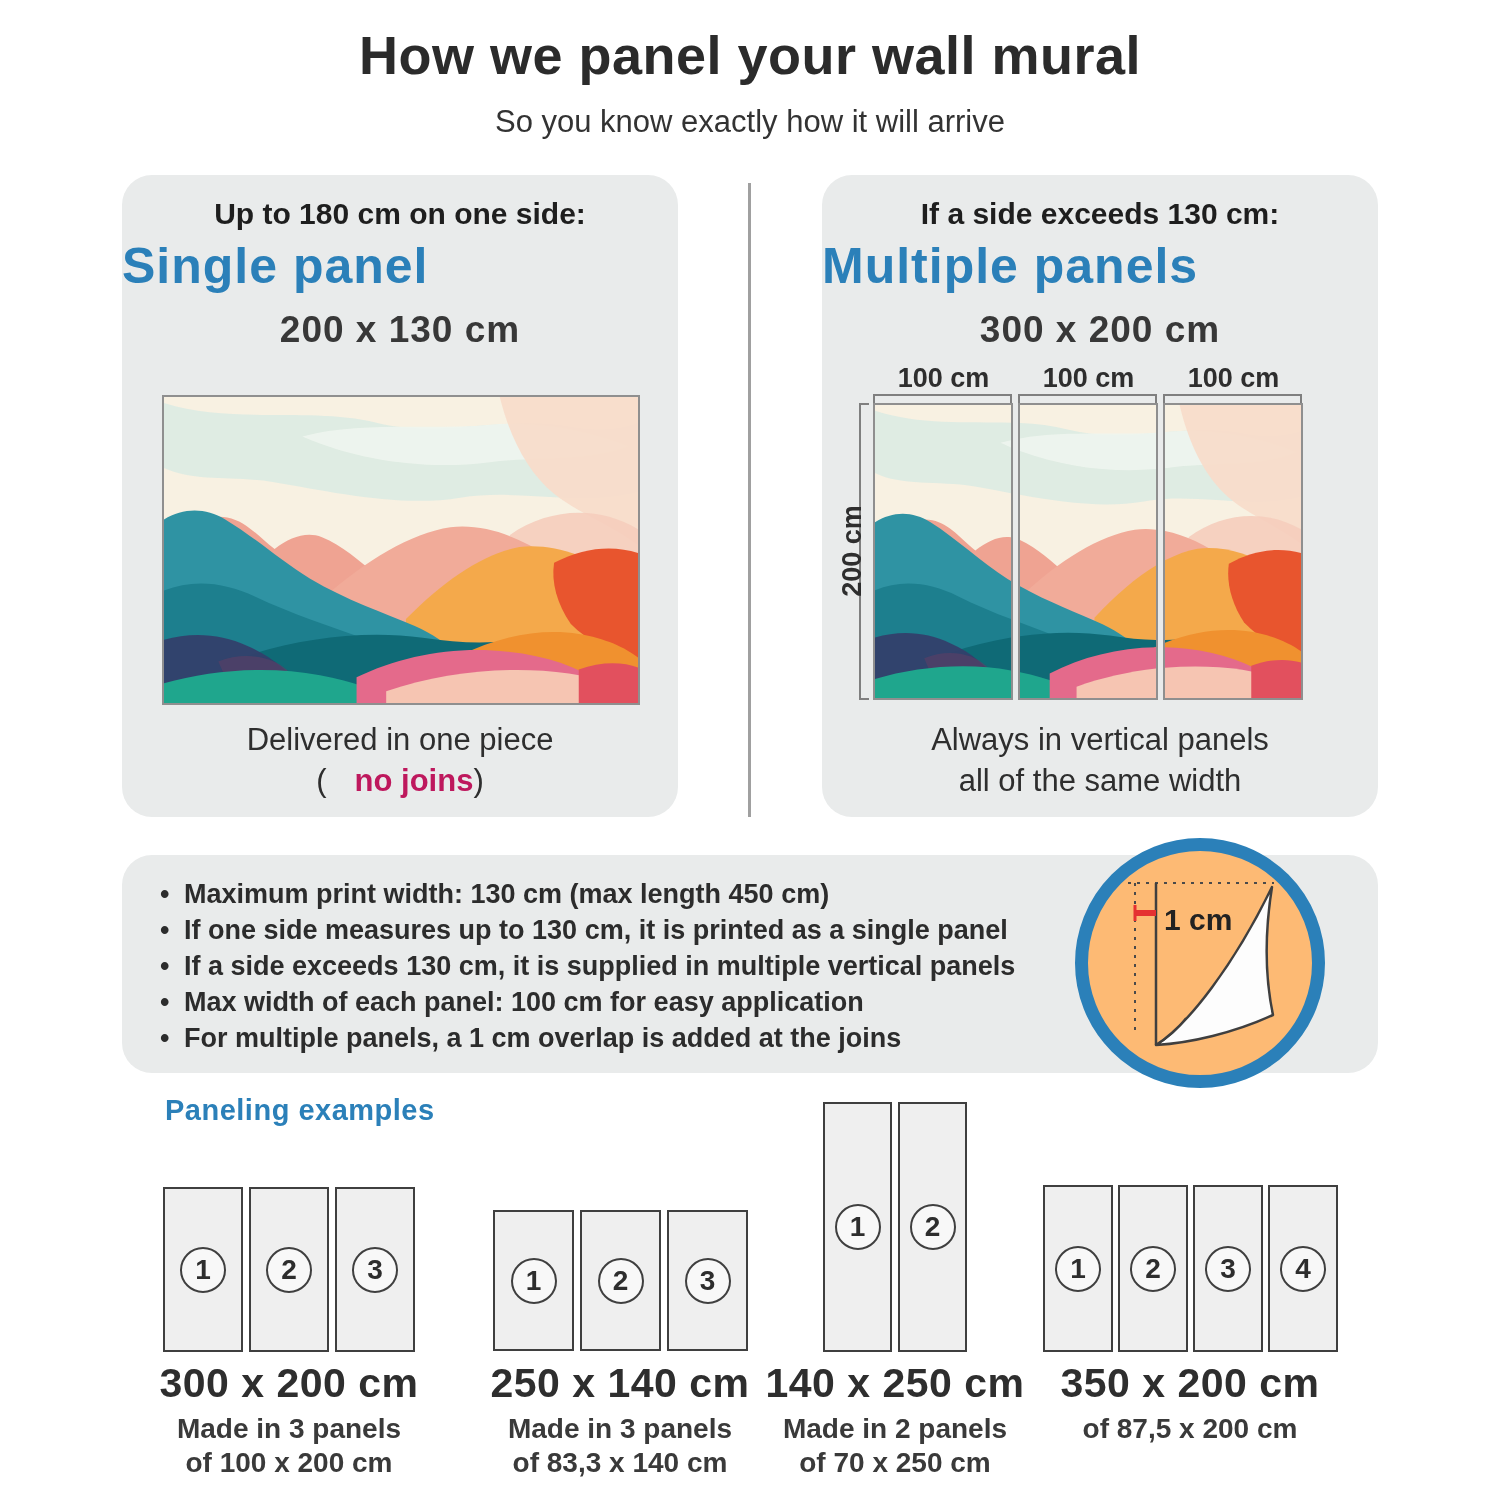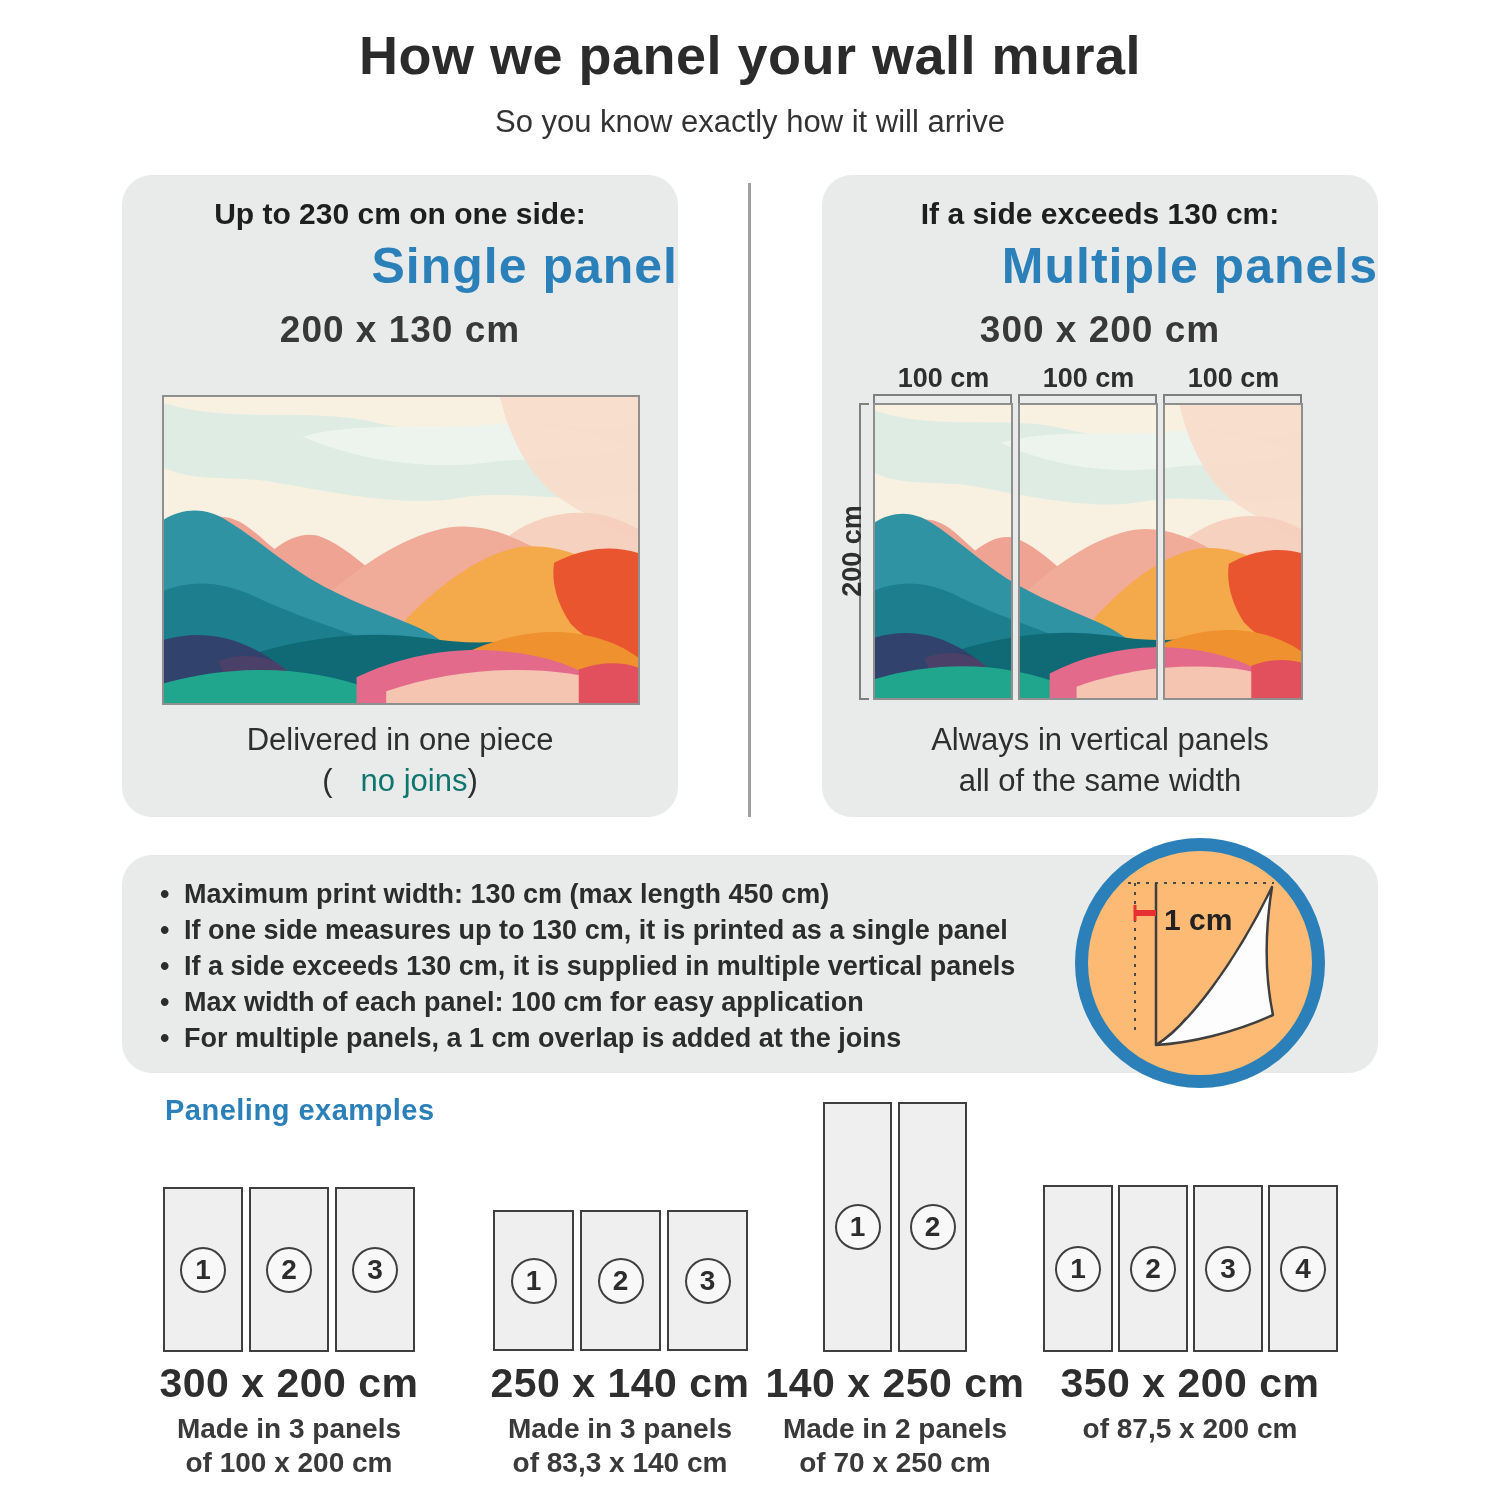--- a/index.html
+++ b/index.html
@@ -10,24 +10,24 @@
   .abs{position:absolute;}
   
   .title{top:24px;left:0;width:1500px;text-align:center;font-size:54px;font-weight:800;color:#2b2b2b;letter-spacing:.5px;}
   .subtitle{top:104px;left:0;width:1500px;text-align:center;font-size:31px;font-weight:500;color:#333333;}
   
   .card{background:#e9ebeb;border-radius:30px;width:556px;height:642px;top:175px;}
   .card-left{left:122px;}
   .card-right{left:822px;}
   .divider{left:748px;top:183px;width:3px;height:634px;background:#a0a0a0;}
   .card-intro{top:22px;left:0;width:100%;text-align:center;font-size:30px;font-weight:800;color:#1e1e1e;}
-  .card-headline{top:62px;left:0;width:100%;text-align:right;font-size:50px;font-weight:800;color:#2b80b9;letter-spacing:1px;}
+  .card-headline{top:62px;left:0;width:100%;text-align:left;font-size:50px;font-weight:800;color:#2b80b9;letter-spacing:1px;}
   .card-size{top:134px;left:0;width:100%;text-align:center;font-size:37px;font-weight:800;color:#383838;letter-spacing:1px;}
   .card-footer{top:544px;left:0;width:100%;text-align:center;font-size:31px;line-height:41px;font-weight:500;color:#2e2e2e;}
-  .blue-strong{color:#0f766e;font-weight:400;margin-left:28px;}
+  .blue-strong{color:#be185d;font-weight:700;margin-left:28px;}
   
   .mural-single{left:40px;top:220px;width:478px;height:310px;border:2px solid #8f8f8f;box-sizing:border-box;background:#fff;}
   .mural-single svg{display:block;width:100%;height:100%;}
   
   .wlabel{top:188px;height:30px;font-size:27px;font-weight:700;color:#2e2e2e;text-align:center;width:145px;}
   .bracket{top:219px;height:9px;width:139px;border-top:2px solid #7f7f7f;border-left:2px solid #7f7f7f;border-right:2px solid #7f7f7f;box-sizing:border-box;}
   .vruler{left:37px;top:228px;width:10px;height:297px;border-left:2px solid #7f7f7f;border-top:2px solid #7f7f7f;border-bottom:2px solid #7f7f7f;box-sizing:border-box;}
   .vlabel{left:-32px;top:356px;width:134px;height:40px;transform:rotate(-90deg);text-align:center;font-size:27px;font-weight:700;color:#2e2e2e;}
   .slices{left:51px;top:228px;display:flex;gap:5px;}
   .slice{position:relative;width:140px;height:297px;overflow:hidden;border:2px solid #8f8f8f;box-sizing:border-box;background:#fff;}
@@ -81,21 +81,21 @@
       <path fill="#f6c5b2" d="M225,298 C285,278 350,272 410,280 C438,284 462,294 478,304 L478,310 L225,310 Z"></path>
       <path fill="#e2505e" d="M420,276 C442,268 464,268 480,274 L480,310 L420,310 Z"></path>
     </g>
   </defs>
 </svg>
 
 <div class="abs title">How we panel your wall mural</div>
 <div class="abs subtitle">So you know exactly how it will arrive</div>
 
 <div class="abs card card-left">
-  <div class="abs card-intro">Up to 230 cm on one side:</div>
+  <div class="abs card-intro">Up to 180 cm on one side:</div>
   <div class="abs card-headline">Single panel</div>
   <div class="abs card-size">200 x 130 cm</div>
   <div class="abs mural-single">
     <svg viewBox="0 0 480 310" preserveAspectRatio="none">
         <use href="#mural-art"></use>
       </svg>
   </div>
   <div class="abs card-footer">
     <span>Delivered in one piece</span><br>
     <span>(</span><span class="blue-strong">no joins</span><span>)</span>

